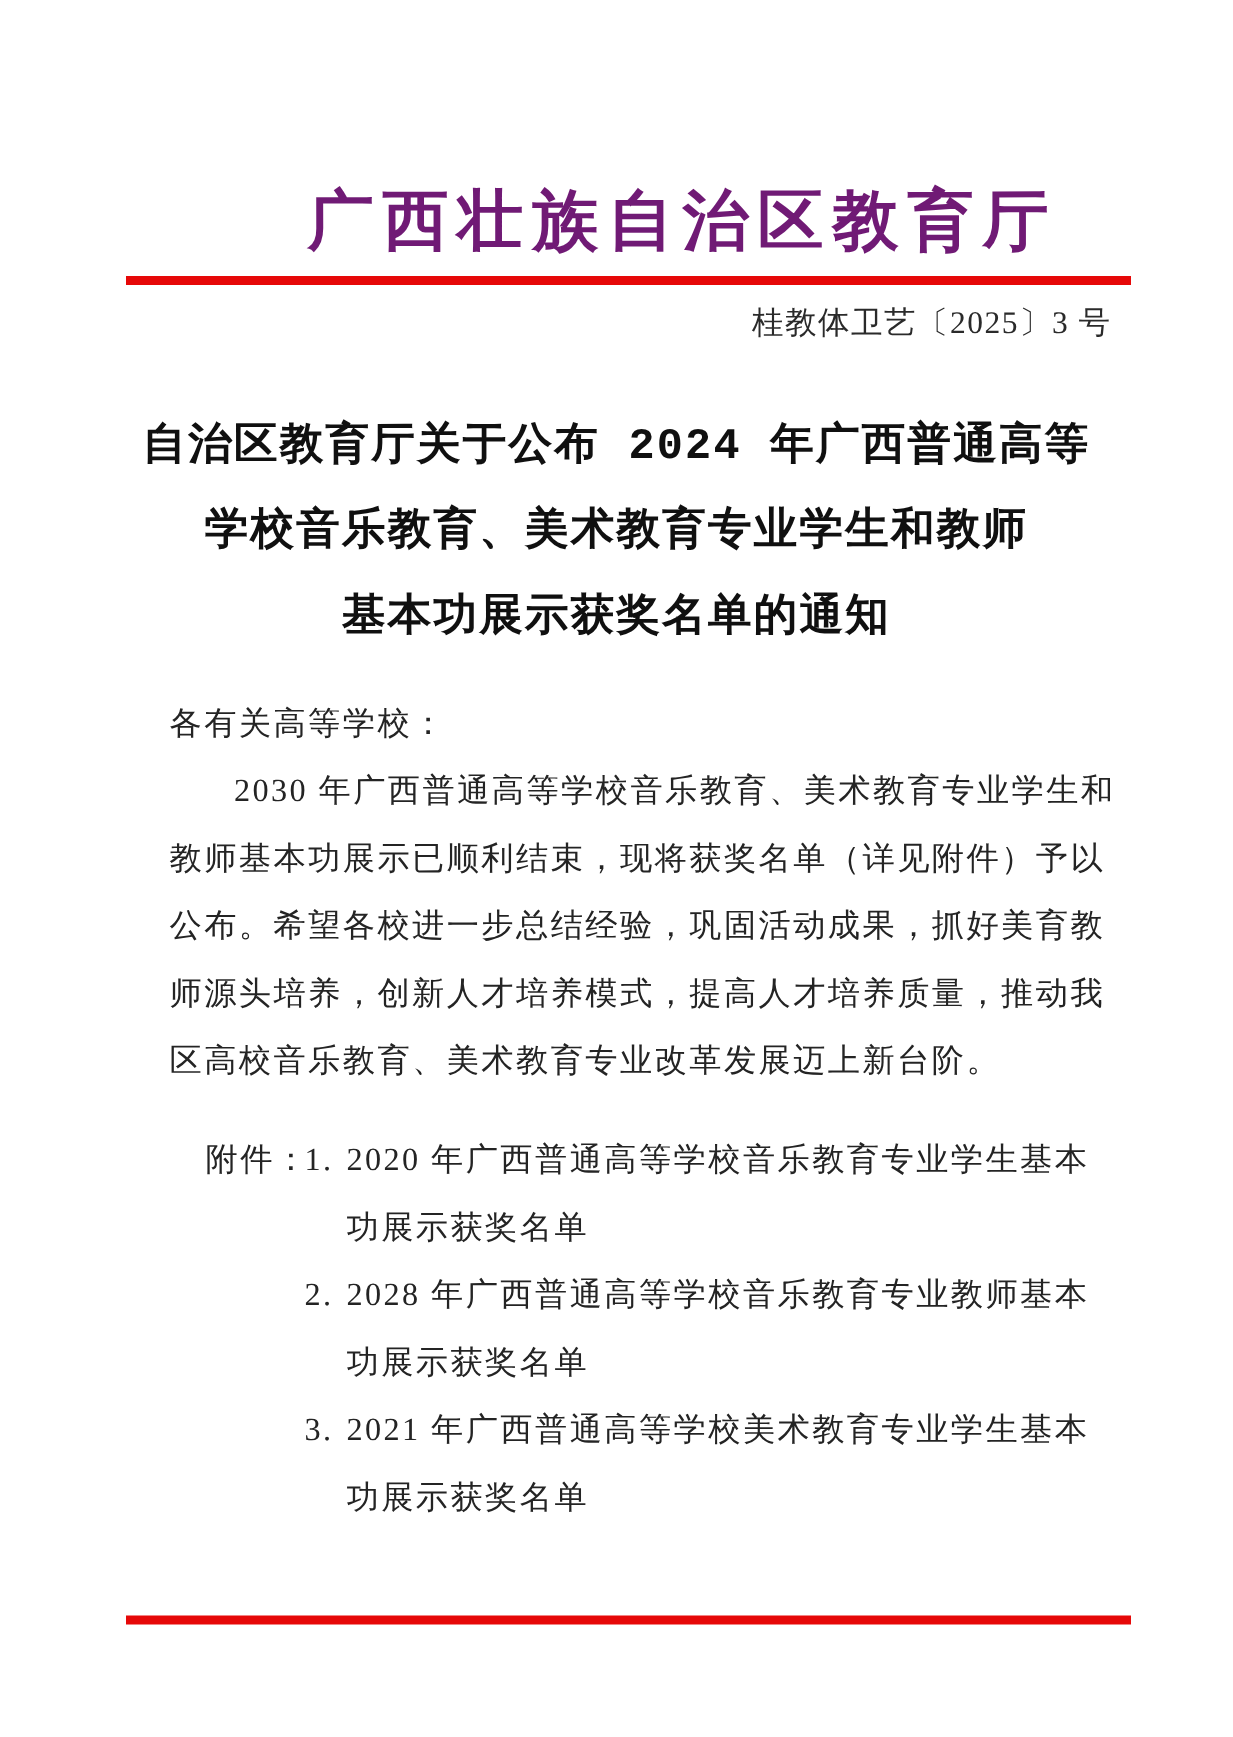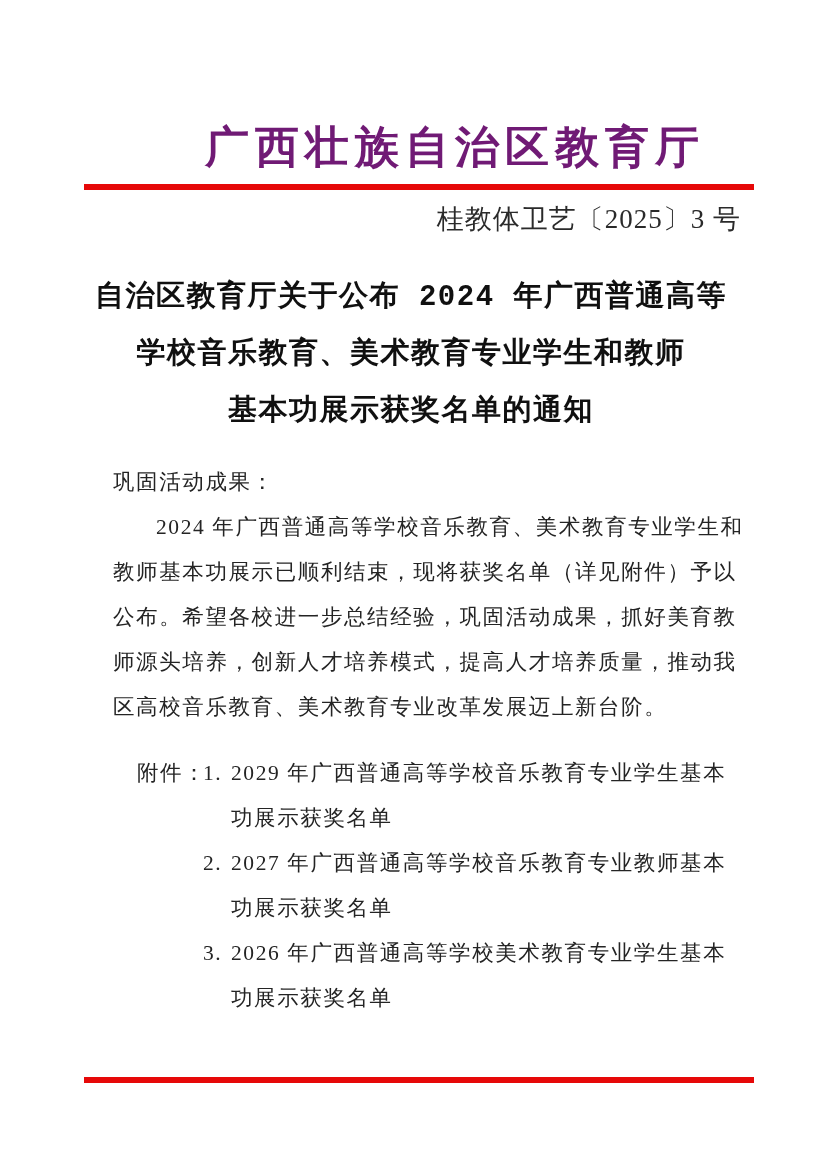--- a/index.html
+++ b/index.html
@@ -33,21 +33,21 @@
     width: 670px;
     height: 6px;
     background: #e60808;
   }
   .rule-top { top: 184px; }
   .rule-bottom { top: 1077px; }
   .doc-number {
     position: absolute;
     top: 201px;
     right: 81px;
-    font-size: 27px;
+    font-size: 21px;
     letter-spacing: 1px;
     color: #2a2a2a;
     white-space: nowrap;
     text-align: right;
   }
   .doc-title {
     position: absolute;
     top: 269px;
     left: 0;
     width: 100%;
@@ -95,48 +95,48 @@
   <div class="rule rule-top"></div>
 
   <div class="doc-number">桂教体卫艺〔2025〕3 号</div>
 
   <h1 class="doc-title" style="margin:0; font-weight:700;font-family:Liberation Mono, monospace;">自治区教育厅关于公布 2024 年广西普通高等
 学校音乐教育、美术教育专业学生和教师
 基本功展示获奖名单的通知</h1>
 
   <div class="doc-body">
 
-    <div class="salutation">巩固活动成果：</div>
+    <div class="salutation">各有关高等学校：</div>
 
-    <div class="paragraph">2024 年广西普通高等学校音乐教育、美术教育专业学生和
+    <div class="paragraph">2030 年广西普通高等学校音乐教育、美术教育专业学生和
 教师基本功展示已顺利结束，现将获奖名单（详见附件）予以
 公布。希望各校进一步总结经验，巩固活动成果，抓好美育教
 师源头培养，创新人才培养模式，提高人才培养质量，推动我
 区高校音乐教育、美术教育专业改革发展迈上新台阶。</div>
 
     <div class="attachments">
 
       <div class="att-item">
         <span class="att-label">附件：</span>
         <span class="att-num">1.</span>
-        <span class="att-text">2029 年广西普通高等学校音乐教育专业学生基本
+        <span class="att-text">2020 年广西普通高等学校音乐教育专业学生基本
 功展示获奖名单</span>
       </div>
 
       <div class="att-item">
         <span class="att-label-spacer"></span>
         <span class="att-num">2.</span>
-        <span class="att-text">2027 年广西普通高等学校音乐教育专业教师基本
+        <span class="att-text">2028 年广西普通高等学校音乐教育专业教师基本
 功展示获奖名单</span>
       </div>
 
       <div class="att-item">
         <span class="att-label-spacer"></span>
         <span class="att-num">3.</span>
-        <span class="att-text">2026 年广西普通高等学校美术教育专业学生基本
+        <span class="att-text">2021 年广西普通高等学校美术教育专业学生基本
 功展示获奖名单</span>
       </div>
 
     </div>
   </div>
 
   <div class="rule rule-bottom"></div>
 
 </div>
 

